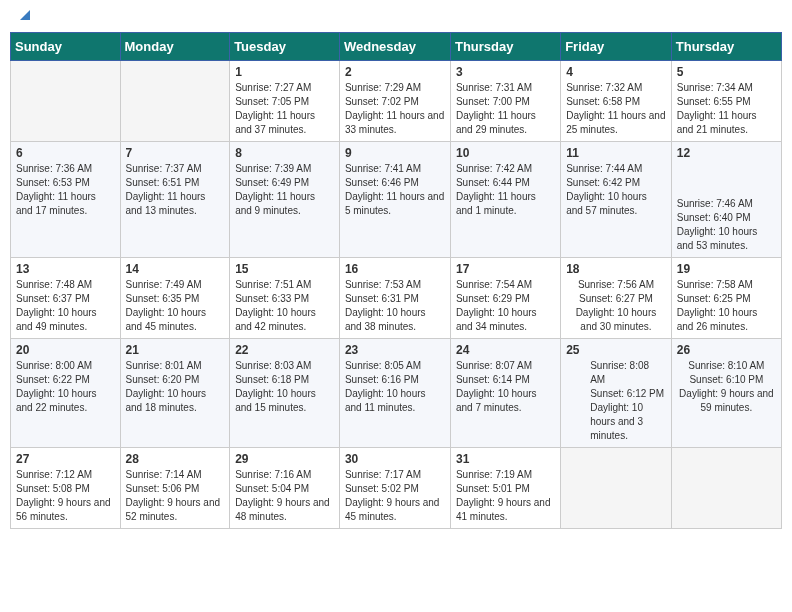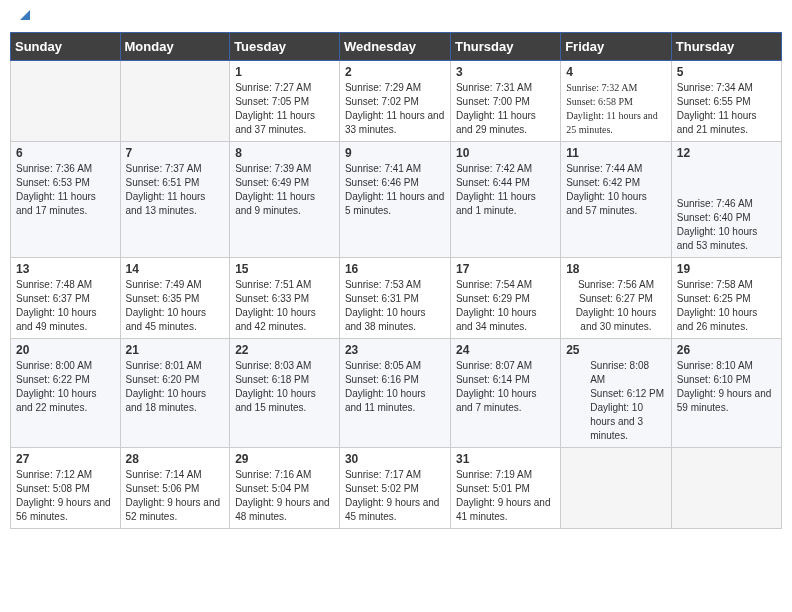--- a/index.html
+++ b/index.html
@@ -50,21 +50,21 @@
     .location-title {
       font-size: 16px;
       color: #555;
     }
     .calendar {
       width: 100%;
       border-collapse: collapse;
       border: 1px solid #ccc;
     }
     .calendar th {
-      background-color: #404040;
+      background-color: #0f766e;
       color: #fff;
       font-size: 13px;
       font-weight: bold;
       padding: 6px 4px;
       text-align: left;
       border: 1px solid #3a60a8;
     }
     .calendar td {
       vertical-align: top;
       width: 113px;
@@ -145,21 +145,21 @@
 Daylight: 11 hours and 33 minutes.</div>
         </td>
         <td>
           <span class="day-num">3</span>
           <div class="cell-content" style="white-space: pre-line;">Sunrise: 7:31 AM
 Sunset: 7:00 PM
 Daylight: 11 hours and 29 minutes.</div>
         </td>
         <td>
           <span class="day-num">4</span>
-          <div class="cell-content" style="white-space: pre-line; font-family: Liberation Serif, serif;">Sunrise: 7:32 AM
+          <div class="cell-content" style="white-space: pre-line;">Sunrise: 7:32 AM
 Sunset: 6:58 PM
 Daylight: 11 hours and 25 minutes.</div>
         </td>
         <td>
           <span class="day-num">5</span>
           <div class="cell-content" style="white-space: pre-line;">Sunrise: 7:34 AM
 Sunset: 6:55 PM
 Daylight: 11 hours and 21 minutes.</div>
         </td>
       </tr>
@@ -283,21 +283,21 @@
 Daylight: 10 hours and 7 minutes.</div>
         </td>
         <td>
           <span class="day-num">25</span>
           <div class="cell-content" style="white-space: pre-line; margin-left: 24px;">Sunrise: 8:08 AM
 Sunset: 6:12 PM
 Daylight: 10 hours and 3 minutes.</div>
         </td>
         <td>
           <span class="day-num">26</span>
-          <div class="cell-content" style="white-space: pre-line;">Sunrise: 8:10 AM
+          <div class="cell-content" style="white-space: pre-line; text-align: center;">Sunrise: 8:10 AM
 Sunset: 6:10 PM
 Daylight: 9 hours and 59 minutes.</div>
         </td>
       </tr>
       <tr>
         <td>
           <span class="day-num">27</span>
           <div class="cell-content" style="white-space: pre-line;">Sunrise: 7:12 AM
 Sunset: 5:08 PM
 Daylight: 9 hours and 56 minutes.</div>

